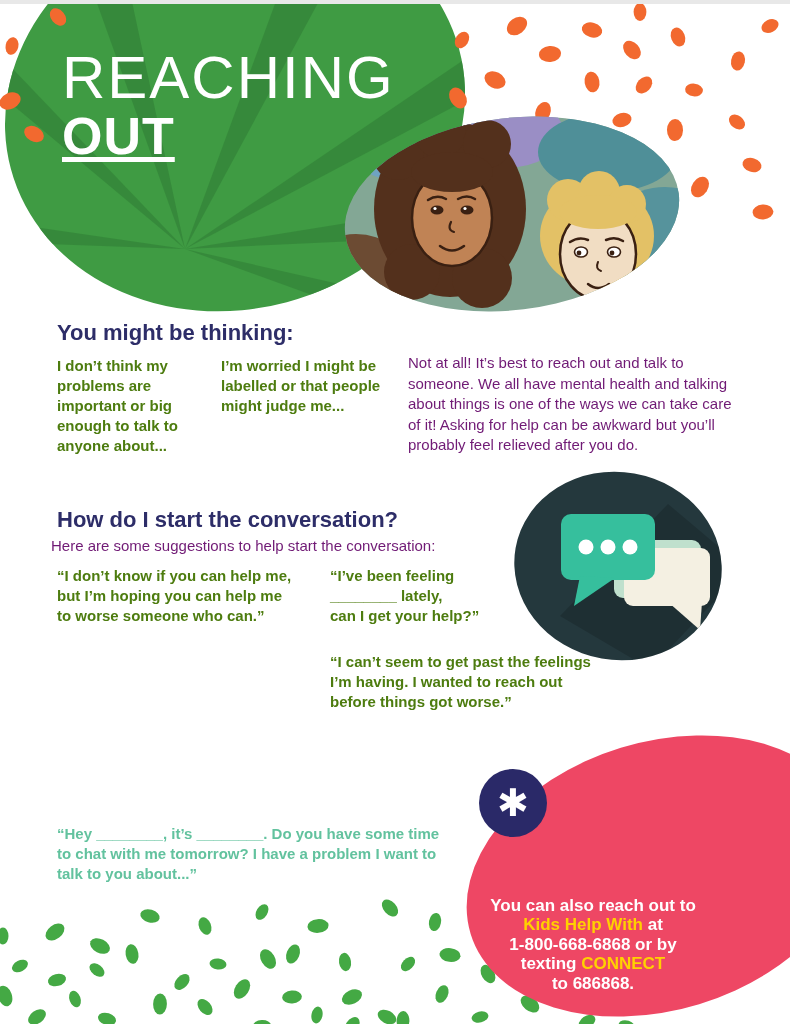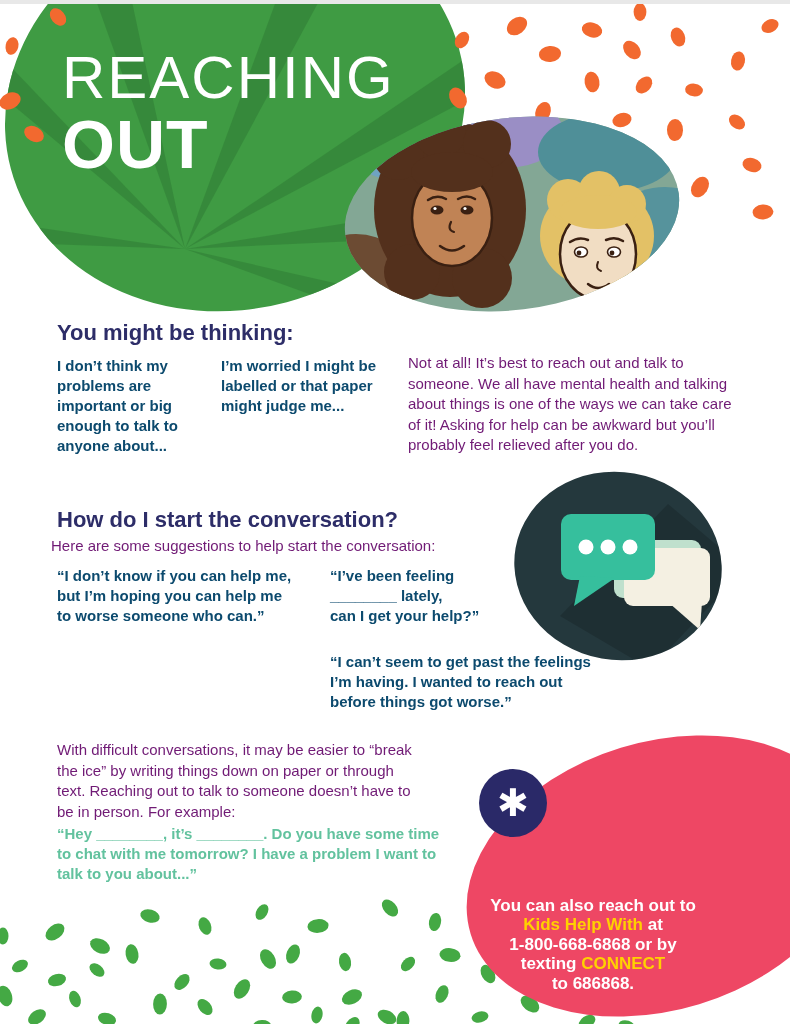--- a/index.html
+++ b/index.html
@@ -10,28 +10,28 @@
   }
   .abs{position:absolute;}
   svg.decor{position:absolute;left:0;top:0;z-index:0;}
   
   .title1{
     left:62px;top:44px;z-index:2;color:#ffffff;
     font-size:60px;font-weight:400;letter-spacing:2px;line-height:1;
   }
   .title2{
     left:62px;top:106px;z-index:2;color:#ffffff;
-    font-size:68px;font-weight:800;letter-spacing:1px;line-height:1;
+    font-size:52px;font-weight:800;letter-spacing:1px;line-height:1;text-decoration:underline;
   }
   
   .h-navy{
     color:#2d2d68;font-size:22px;font-weight:800;z-index:2;white-space:pre-line;
   }
   .txt{white-space:pre-line;z-index:2;}
-  .pink{color:#0c4a6e;font-weight:700;font-size:15px;line-height:20px;}
+  .pink{color:#4d7c0f;font-weight:700;font-size:15px;line-height:20px;}
   .slate{color:#701a75;font-weight:400;font-size:15px;line-height:20.5px;}
   .mint{color:#62c29e;font-weight:700;font-size:15px;line-height:20px;}
   
   .crisis-block{
     z-index:3;color:#ffffff;font-weight:800;font-size:17px;line-height:19.5px;
     text-align:center;white-space:pre-line;
   }
   .yellow{color:#ffd100;}
   
   .asterisk-badge{
@@ -219,45 +219,41 @@
   <div class="abs title1">REACHING</div>
   <div class="abs title2">OUT</div>
 
   <div class="abs h-navy" style="left:57px;top:316px;">You might be thinking:</div>
   <div class="abs txt pink" style="left:57px;top:352px;width:170px;">I don’t think my
 problems are
 important or big
 enough to talk to
 anyone about...</div>
   <div class="abs txt pink" style="left:221px;top:352px;width:200px;">I’m worried I might be
-labelled or that paper
+labelled or that people
 might judge me...</div>
   <div class="abs txt slate" style="left:408px;top:349px;width:360px;">Not at all! It’s best to reach out and talk to
 someone. We all have mental health and talking
 about things is one of the ways we can take care
 of it! Asking for help can be awkward but you’ll
 probably feel relieved after you do.</div>
 
   <div class="abs h-navy" style="left:57px;top:503px;">How do I start the conversation?</div>
   <div class="abs txt slate" style="left:51px;top:532px;width:430px;">Here are some suggestions to help start the conversation:</div>
 
   <div class="abs txt pink" style="left:57px;top:562px;width:290px;">“I don’t know if you can help me,
 but I’m hoping you can help me
 to worse someone who can.”</div>
   <div class="abs txt pink" style="left:330px;top:562px;width:200px;">“I’ve been feeling
 ________ lately,
 can I get your help?”</div>
   <div class="abs txt pink" style="left:330px;top:648px;width:300px;">“I can’t seem to get past the feelings
 I’m having. I wanted to reach out
 before things got worse.”</div>
 
-  <div class="abs txt slate" style="left:57px;top:736px;width:420px;">With difficult conversations, it may be easier to “break
-the ice” by writing things down on paper or through
-text. Reaching out to talk to someone doesn’t have to
-be in person. For example:</div>
   <div class="abs txt mint" style="left:57px;top:820px;width:430px;">“Hey ________, it’s ________. Do you have some time
 to chat with me tomorrow? I have a problem I want to
 talk to you about...”</div>
 
   <div class="abs crisis-block" style="left:462px;top:872px;width:262px;">
     <span>You can also reach out to
 </span><span class="yellow">Kids Help With</span><span> at
 1-800-668-6868 or by
 texting </span><span class="yellow">CONNECT</span><span>
 to 686868.</span>

